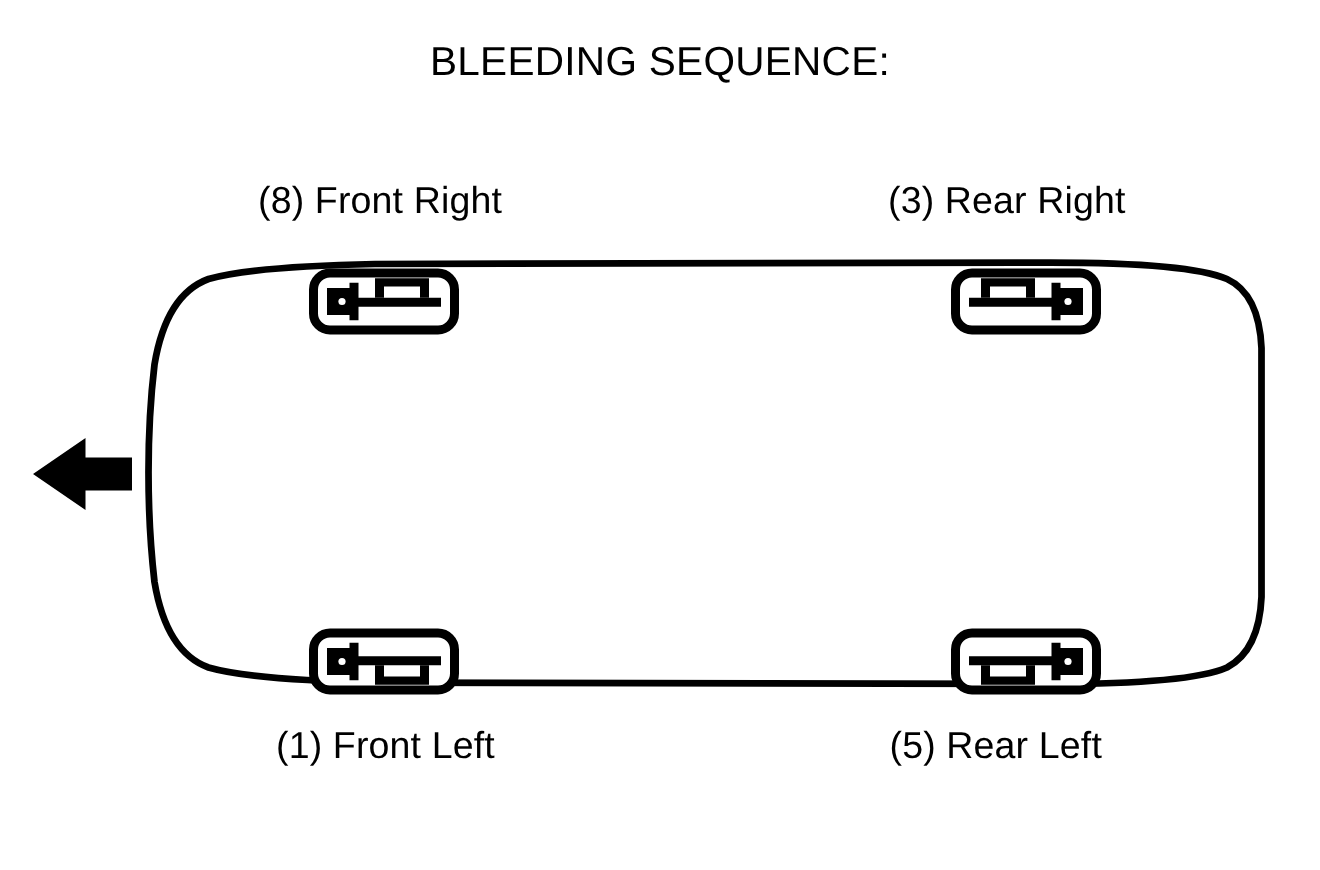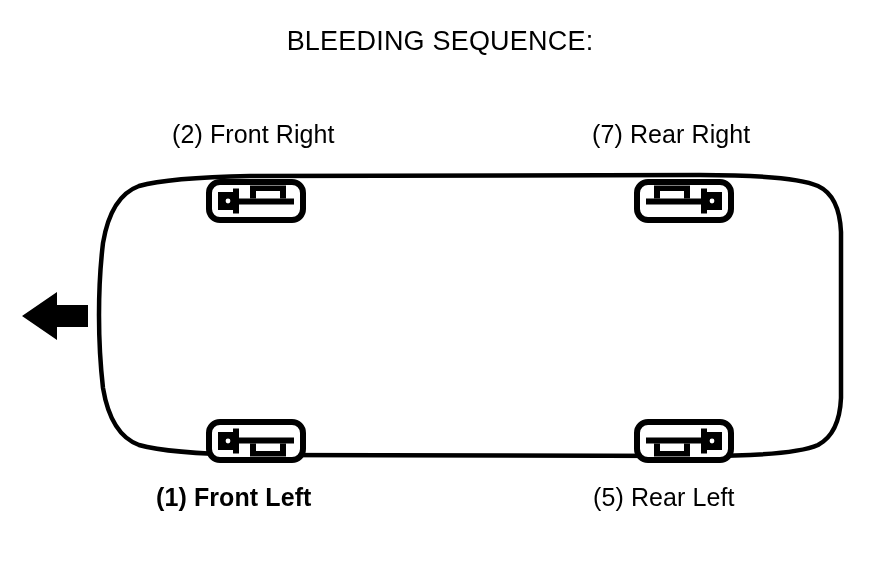--- a/index.html
+++ b/index.html
@@ -37,41 +37,41 @@
 
   .corner-label {
     position: absolute;
     font-size: 25px;
     font-weight: 400;
     white-space: nowrap;
     letter-spacing: 0.1px;
   }
   .label-front-right { left: 172px; top: 120px; }
   .label-rear-right  { left: 592px; top: 120px; }
-  .label-front-left  { left: 156px; top: 483px; font-weight: bold; }
+  .label-front-left  { left: 184px; top: 483px; }
   .label-rear-left   { left: 593px; top: 483px; }
 
   .svg-layer {
     position: absolute;
     left: 0;
     top: 0;
     width: 880px;
     height: 580px;
   }
 </style>
 </head>
 <body>
 
 <div id="diagram-root">
 
   <div class="title">BLEEDING SEQUENCE:</div>
 
-  <div class="corner-label label-front-right">(2) Front Right</div>
+  <div class="corner-label label-front-right">(8) Front Right</div>
 
-  <div class="corner-label label-rear-right">(7) Rear Right</div>
+  <div class="corner-label label-rear-right">(3) Rear Right</div>
 
   <div class="corner-label label-front-left">(1) Front Left</div>
 
   <div class="corner-label label-rear-left">(5) Rear Left</div>
 
   <svg class="svg-layer" viewBox="0 0 880 580" xmlns="http://www.w3.org/2000/svg">
 
     <defs>
 
       <g id="caliper-glyph">

